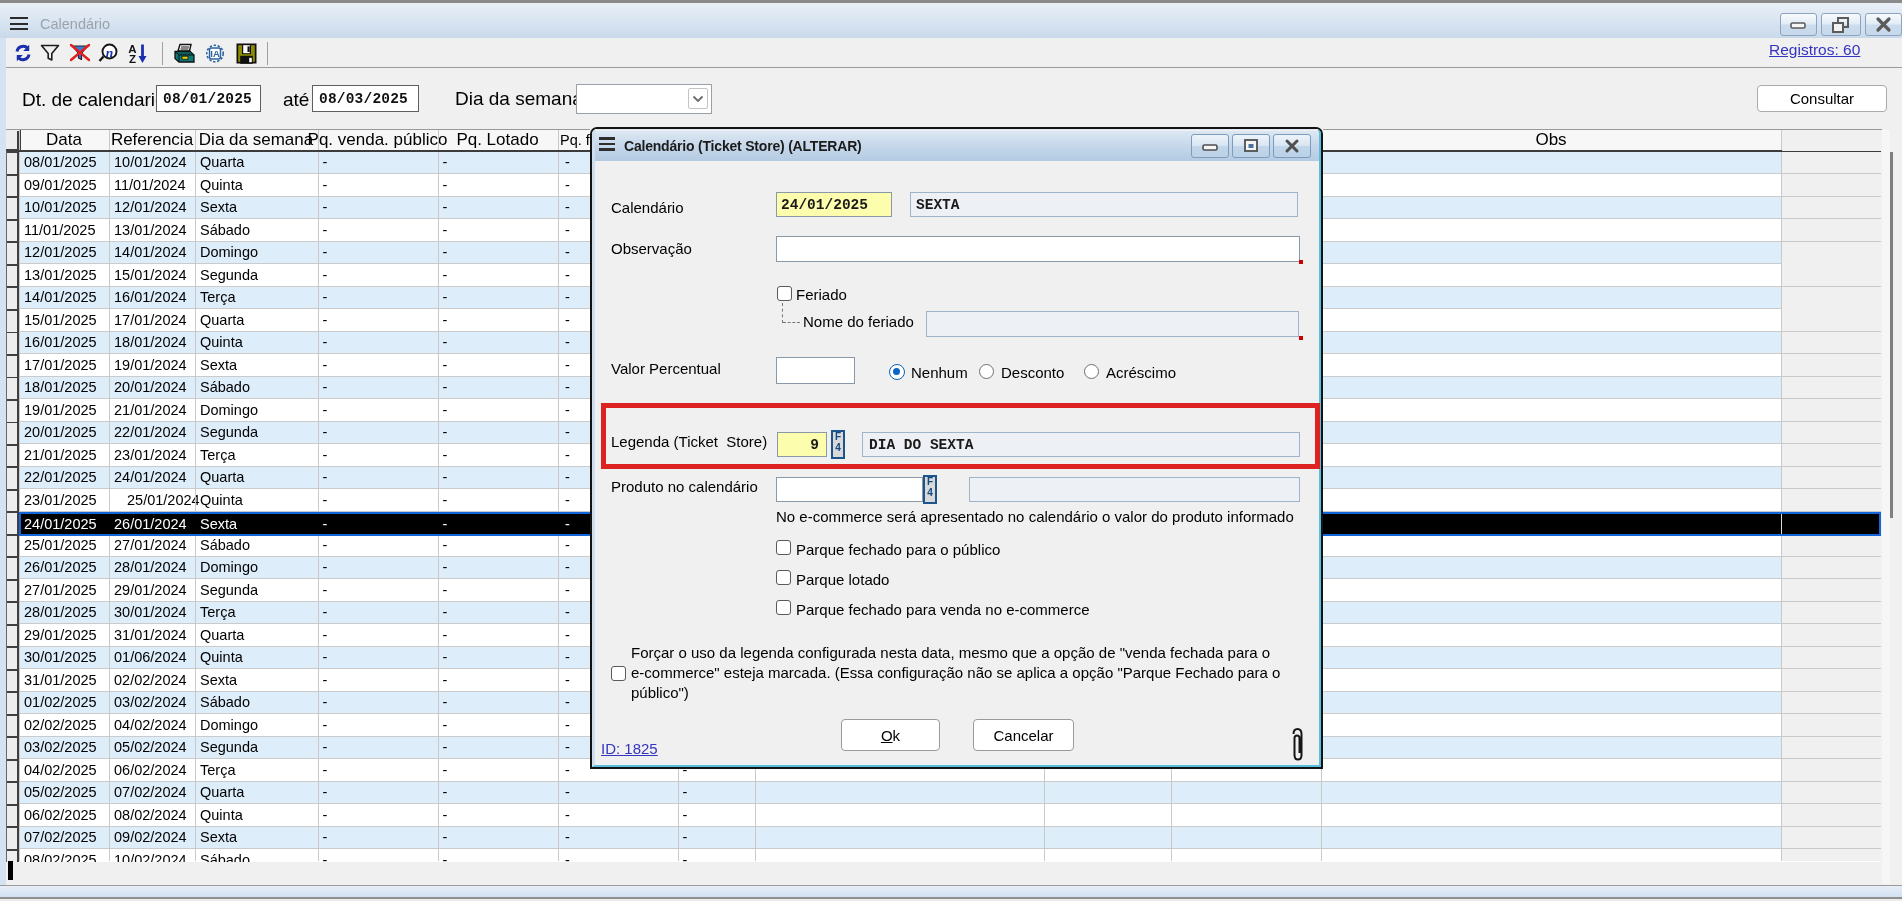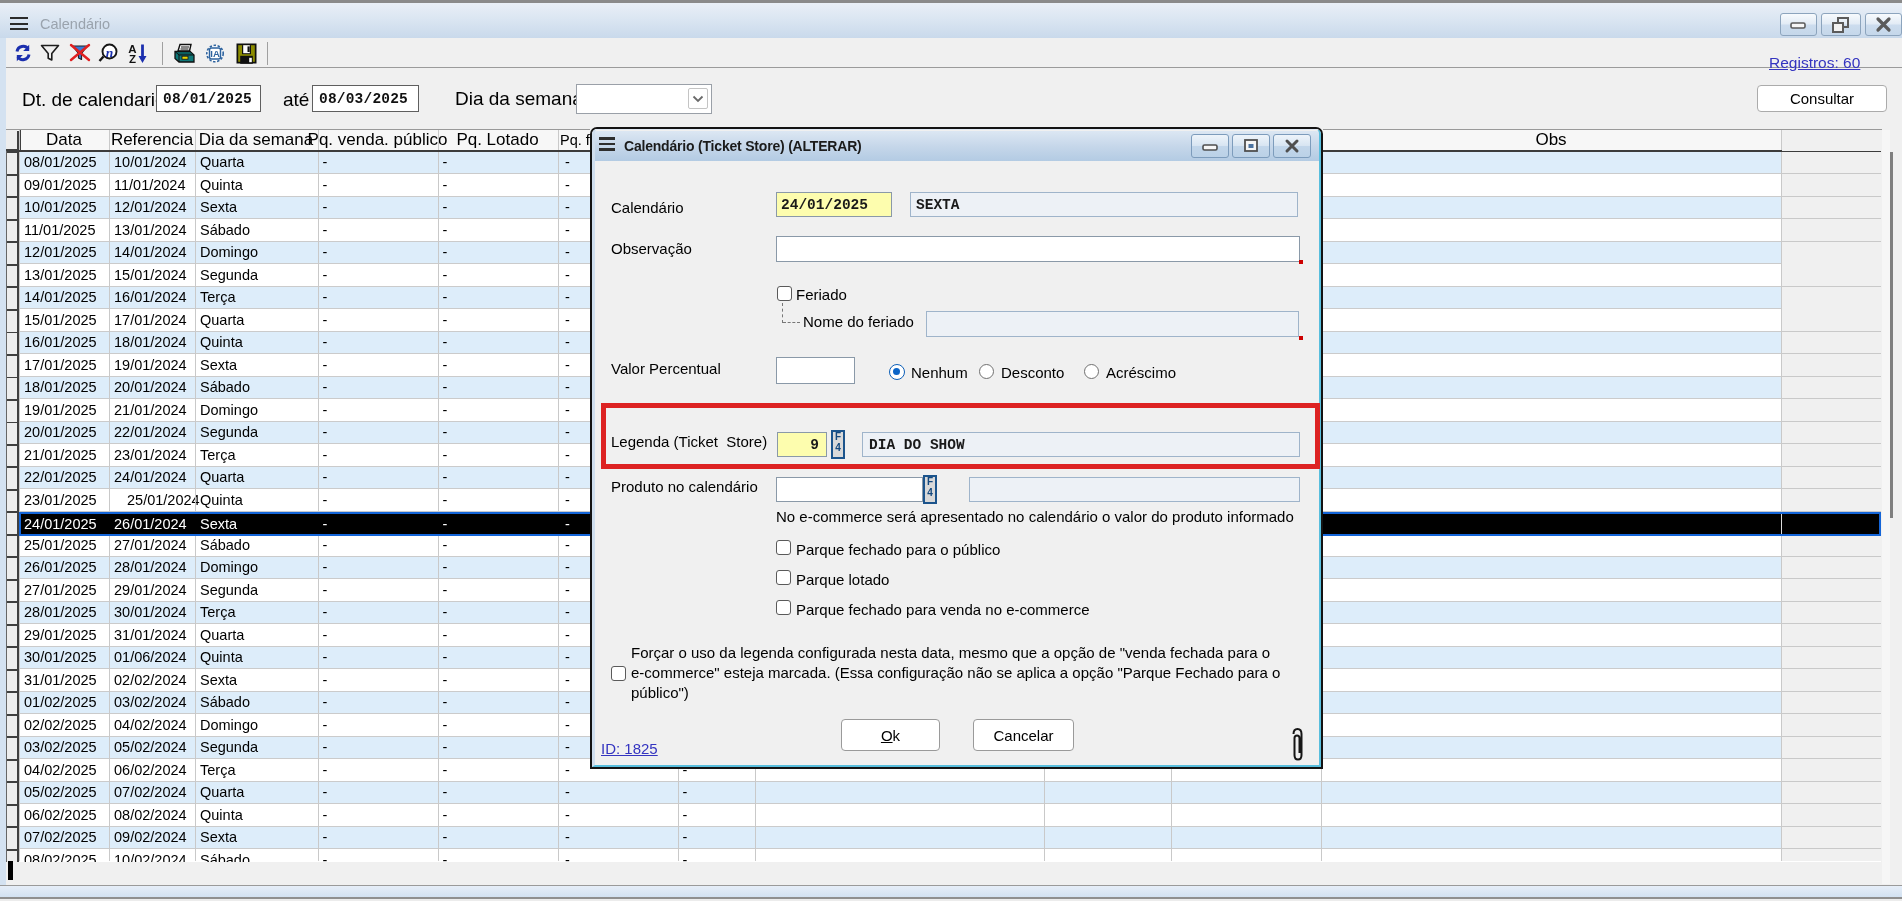--- a/index.html
+++ b/index.html
@@ -11,21 +11,21 @@
 #titlebar{position:absolute;left:0;top:3px;width:1902px;height:35px;
  background:linear-gradient(180deg,#e9eff7 0%,#dbe6f2 45%,#c9d9eb 100%)}
 .hamb i{position:absolute;left:0;width:18px;height:2.4px;background:#2b2b2b}
 #titletext{position:absolute;left:40px;top:13px;font-size:14.5px;color:#9aa3ad}
 .winbtn{position:absolute;top:13px;height:23px;border:1px solid #8ca4bd;border-radius:3px;
  background:linear-gradient(180deg,#f7fafd 0%,#e2ebf5 48%,#ccdcee 52%,#c5d7ea 100%)}
 
 #toolbar{position:absolute;left:0;top:38px;width:1902px;height:30px;background:#f0f0f0;border-bottom:1px solid #9b9b9b}
 #toolbar svg{position:absolute;top:5px}
 .tsep{position:absolute;top:4px;width:1px;height:23px;background:#a0a0a0}
-#registros{position:absolute;left:1769px;top:54px;font-size:15.5px;color:#3434c0;text-decoration:underline}
+#registros{position:absolute;left:1769px;top:41px;font-size:15.5px;color:#3434c0;text-decoration:underline}
 
 .flabel{position:absolute;font-size:19px;color:#000;white-space:nowrap}
 .finput{position:absolute;background:#fff;border:1px solid #5f5f5f;
  font-family:"Liberation Mono",monospace;font-weight:bold;font-size:14.5px;color:#111;
  display:flex;align-items:center;padding-left:6px;letter-spacing:0.2px}
 #consultar{position:absolute;left:1757px;top:85px;width:130px;height:27px;background:#fff;
  border:1px solid #ababab;border-radius:4px;font-size:15px;color:#000;display:flex;align-items:center;justify-content:center}
 
 #leftstrip{position:absolute;left:0;top:38px;width:6px;height:859px;background:#d4e2f1}
 #grid{position:absolute;left:6px;top:129px;width:1876px;height:753px;background:#f0f0f0;border-top:1px solid #999}
@@ -548,21 +548,21 @@
       </div>
   <div class="dl" style="left:321.0px;top:237.0px">Nenhum</div>
   <div class="radio" style="left:389.0px;top:237.0px"></div>
   <div class="dl" style="left:411.0px;top:237.0px">Desconto</div>
   <div class="radio" style="left:494.0px;top:237.0px"></div>
   <div class="dl" style="left:516.0px;top:237.0px">Acréscimo</div>
 
   <div class="dl" style="left:21.0px;top:306.0px">Legenda (Ticket&nbsp; Store)</div>
   <div class="dfield yellow" style="left:187.0px;top:305.0px;width:50px;height:25px;justify-content:flex-end;padding-right:7px">9</div>
   <div class="f4" style="left:241.0px;top:303.0px;height:29px">F<br>4</div>
-  <div class="dfield ro" style="left:272.0px;top:305.0px;width:438px;height:25px;padding-left:6px">DIA DO SHOW</div>
+  <div class="dfield ro" style="left:272.0px;top:305.0px;width:438px;height:25px;padding-left:6px">DIA DO SEXTA</div>
 
   <div class="dl" style="left:21.0px;top:351.0px">Produto no calendário</div>
   <div class="dfield white" style="left:186.0px;top:350.0px;width:147px;height:25px"></div>
   <div class="f4" style="left:333.0px;top:348.0px;height:29px">F<br>4</div>
   <div class="dfield ro" style="left:379.0px;top:350.0px;width:331px;height:25px"></div>
   <div class="dl" style="left:186.0px;top:381.0px">No e-commerce será apresentado no calendário o valor do produto informado</div>
 
   <div class="cb" style="left:186.0px;top:413.0px"></div>
   <div class="dl" style="left:206.0px;top:414.0px">Parque fechado para o público</div>
   <div class="cb" style="left:186.0px;top:443.0px"></div>

